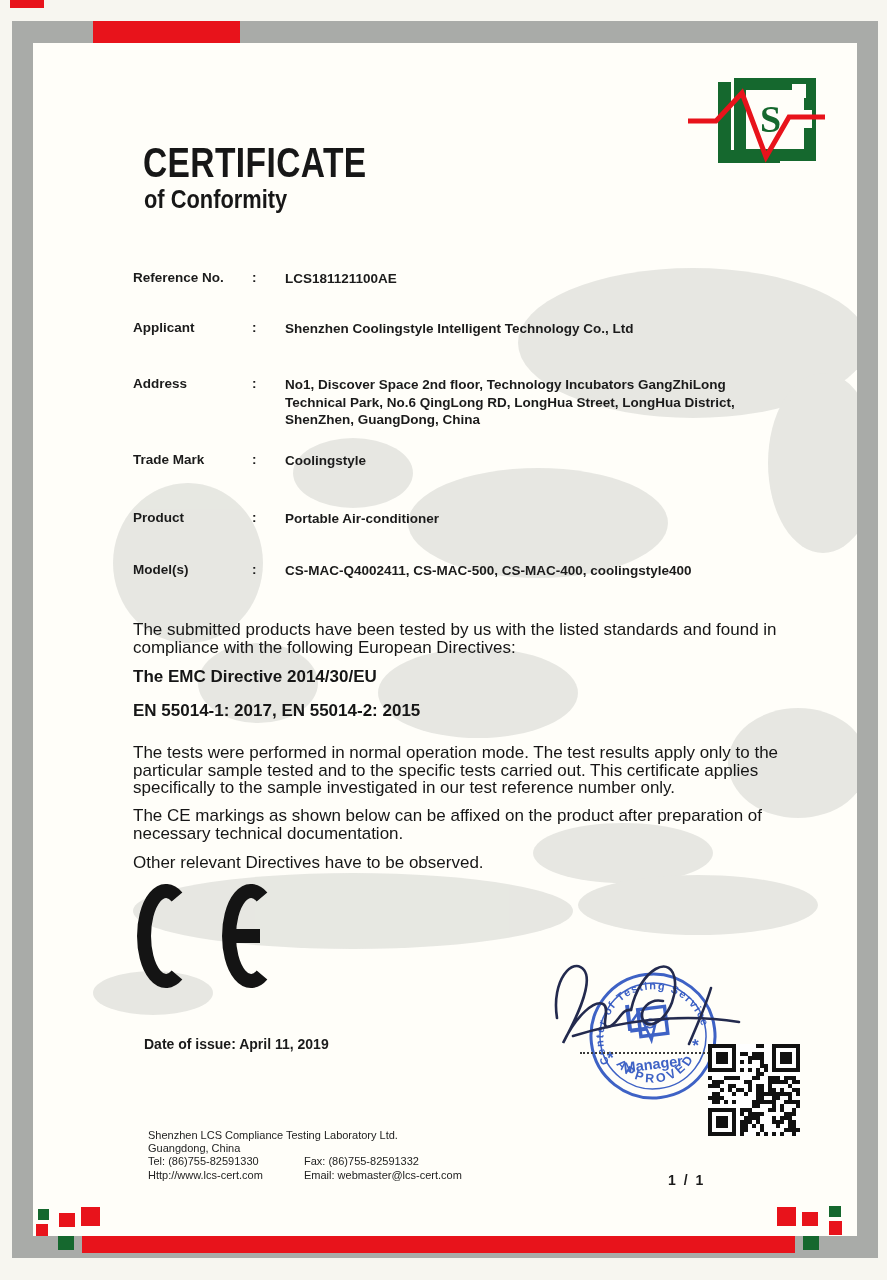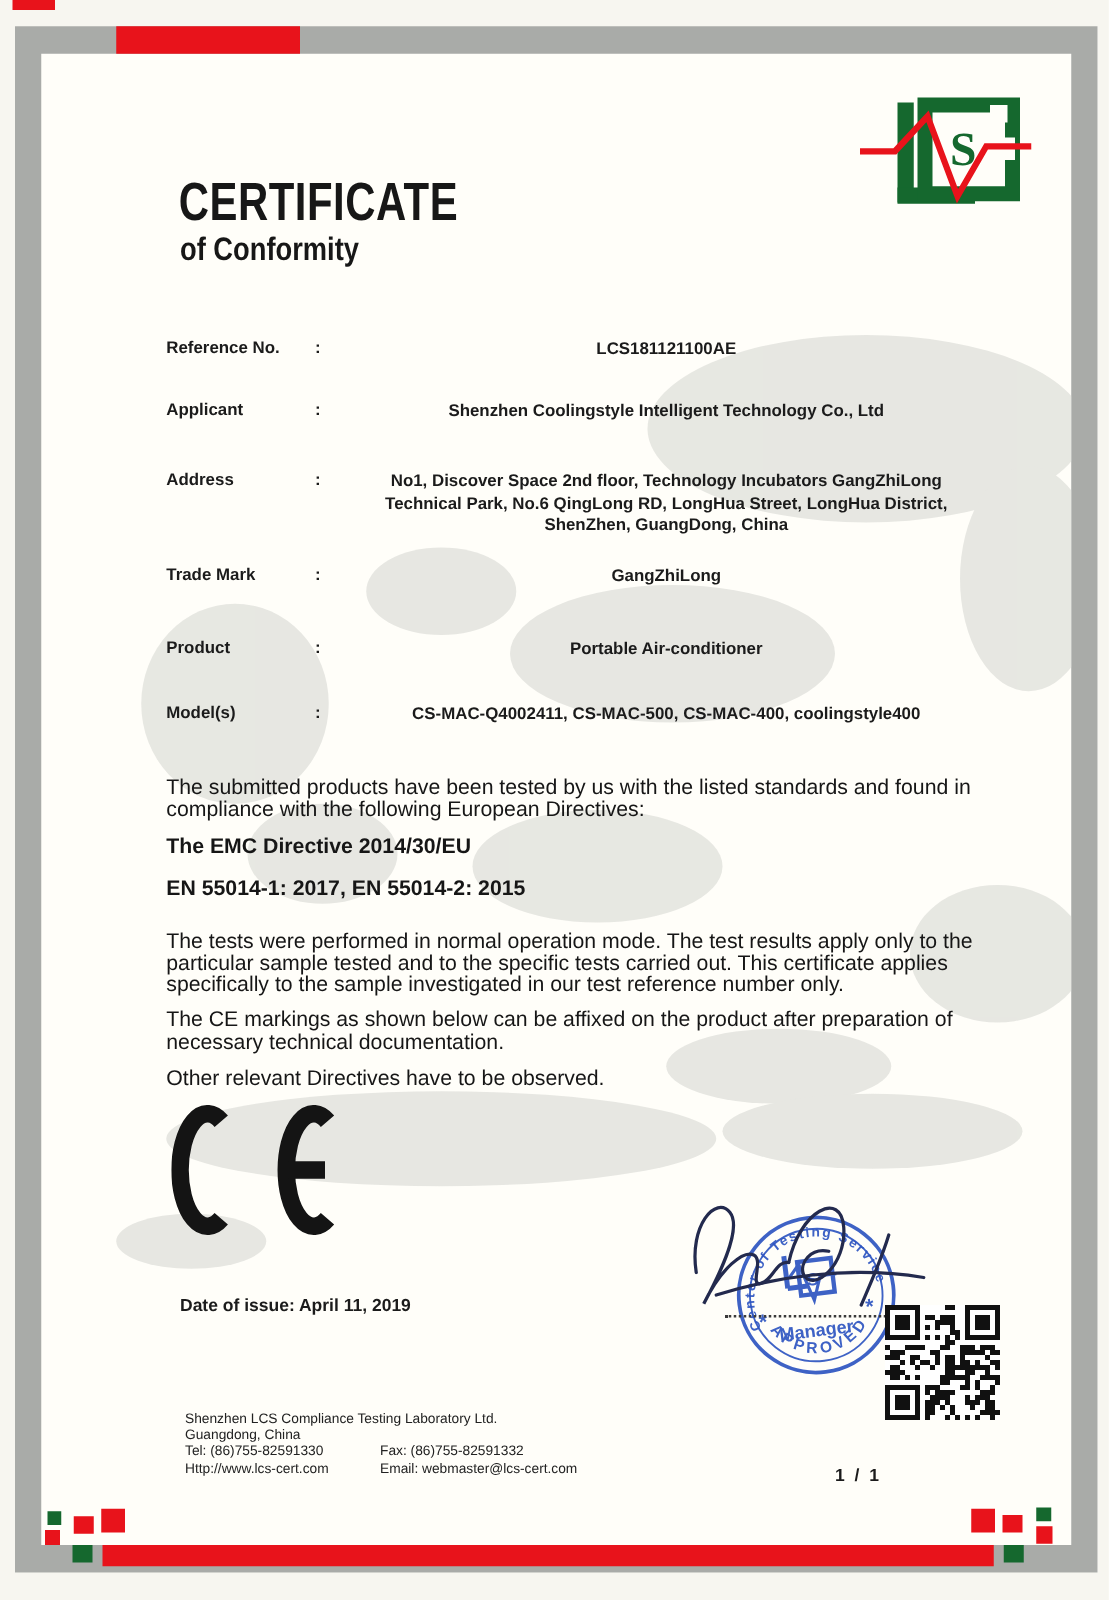--- a/index.html
+++ b/index.html
@@ -33,21 +33,21 @@
   .subtitle{
     left:144px;top:184px;font-size:26px;font-weight:bold;
     transform:scaleX(0.84);transform-origin:left top;color:#171717;
   }
   
   #logo{left:688px;top:76px;}
   
   .field{left:133px;width:648px;}
   .field .lbl{position:absolute;left:0;top:0;width:112px;font-weight:bold;font-size:13.5px;}
   .field .colon{position:absolute;left:119px;top:0;font-weight:bold;font-size:13.5px;}
-  .field .val{position:absolute;left:152px;top:0;width:496px;font-weight:bold;font-size:13.5px;line-height:17.5px;text-align:center;}
+  .field .val{position:absolute;left:152px;top:0;width:496px;font-weight:bold;font-size:13.5px;line-height:17.5px;}
   
   .para{left:133px;width:656px;font-size:17px;line-height:17.6px;color:#161616;}
   .para.bold{font-weight:bold;}
   
   #ce{left:137px;top:884px;}
   
   .issue{left:133px;top:1036px;font-size:14px;font-weight:bold;margin-left:11px;}
   
   #stamp{left:583px;top:966px;transform:rotate(-7deg);}
   #signature{left:543px;top:948px;}
@@ -120,21 +120,21 @@
     <span class="val">Shenzhen Coolingstyle Intelligent Technology Co., Ltd</span>
   </div>
   <div class="layer field" style="top:376px">
     <span class="lbl">Address</span>
     <span class="colon">:</span>
     <span class="val">No1, Discover Space 2nd floor, Technology Incubators GangZhiLong Technical Park, No.6 QingLong RD, LongHua Street, LongHua District, ShenZhen, GuangDong, China</span>
   </div>
   <div class="layer field" style="top:452px">
     <span class="lbl">Trade Mark</span>
     <span class="colon">:</span>
-    <span class="val">GangZhiLong</span>
+    <span class="val">Coolingstyle</span>
   </div>
   <div class="layer field" style="top:510px">
     <span class="lbl">Product</span>
     <span class="colon">:</span>
     <span class="val">Portable Air-conditioner</span>
   </div>
   <div class="layer field" style="top:562px">
     <span class="lbl">Model(s)</span>
     <span class="colon">:</span>
     <span class="val">CS-MAC-Q4002411, CS-MAC-500, CS-MAC-400, coolingstyle400</span>

